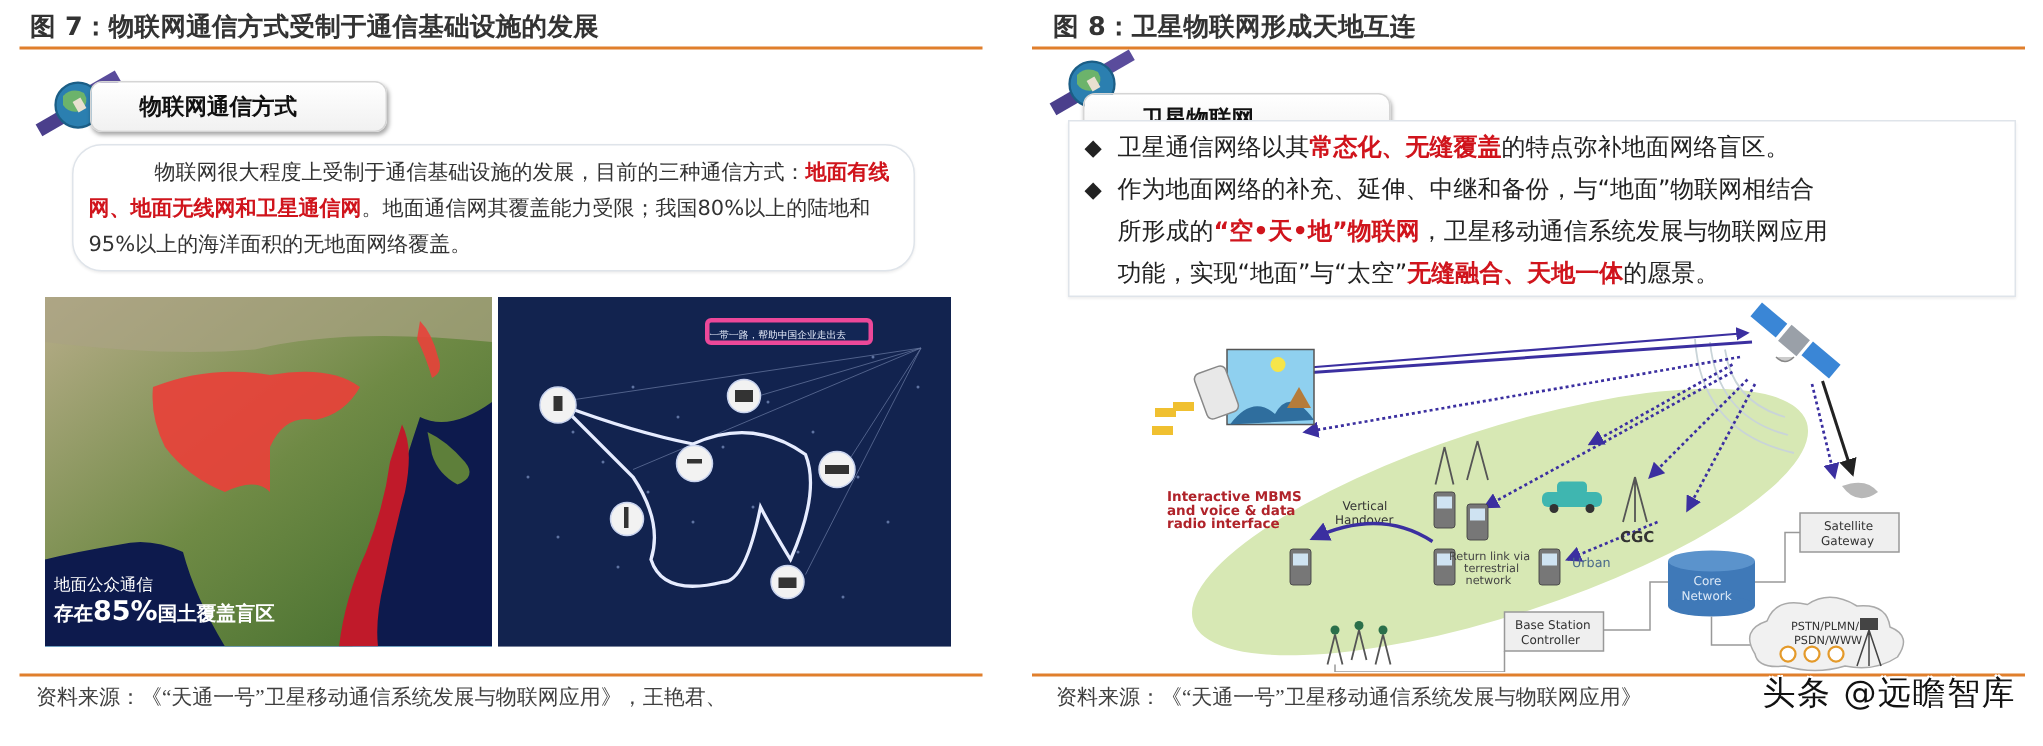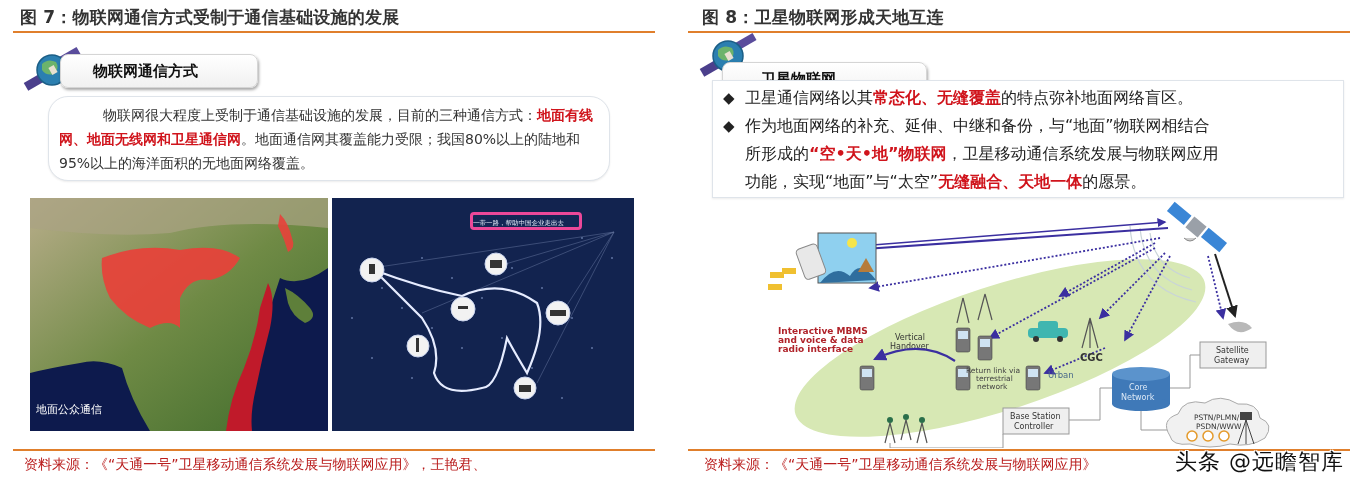--- a/index.html
+++ b/index.html
@@ -12,21 +12,21 @@
 
   .fig-title { position: absolute; top: 6px; font-size: 17px; font-weight: bold; color: #333; letter-spacing: 0.2px; white-space: nowrap; }
   .left .fig-title { left: 20px; }
   .right .fig-title { left: 22px; }
   .rule { position: absolute; height: 2px; background: #e07f2c; }
   .left .rule.top { left: 13px; width: 642px; top: 31px; }
   .right .rule.top { left: 8px; width: 662px; top: 31px; }
   .left .rule.bottom { left: 13px; width: 642px; top: 449px; }
   .right .rule.bottom { left: 8px; width: 662px; top: 449px; }
 
-  .source { position: absolute; top: 456px; font-size: 14px; color: #b91c1c; white-space: nowrap; }
+  .source { position: absolute; top: 456px; font-size: 14px; color: #404040; white-space: nowrap; font-family: Liberation Serif, serif; }
   .left .source { left: 24px; }
   .right .source { left: 24px; }
 
   
   .tab { position: absolute; height: 40px; border-radius: 8px; background: linear-gradient(#ffffff, #f1f1f1);
          box-shadow: 1px 2px 3px rgba(0,0,0,0.35); border: 1px solid #d5d5d5; }
   .tab-label { position: absolute; font-size: 15px; font-weight: bold; color: #111; white-space: nowrap; }
   .left .tab { left: 60px; top: 54px; width: 198px; height: 34px; }
   .left .tab-label { left: 32px; top: 7px; }
   .right .tab { left: 42px; top: 40px; width: 205px; height: 34px; margin-top: 22px; }
@@ -96,20 +96,21 @@
       <rect width="298" height="233" fill="#0d1a4d"></rect>
       <path d="M0 0 H298 V70 Q270 90 250 80 Q240 110 228 150 Q214 170 205 233 H120 Q100 200 92 170 Q70 160 50 165 Q20 170 0 175Z" fill="url(#land)"></path>
       <path d="M0 0 H298 V30 Q200 20 140 35 Q80 40 0 30Z" fill="#a9a283" opacity="0.7"></path>
       <path d="M255 90 Q268 96 280 110 Q288 120 275 125 Q262 118 258 105Z" fill="#5e7f3a"></path>
       <path d="M72 60 Q110 45 150 52 Q190 45 210 60 Q200 78 180 82 Q160 78 150 100 Q150 120 150 130 Q140 120 120 130 Q95 120 80 100 Q70 80 72 60Z" fill="#e8413a" opacity="0.92"></path>
       <path d="M250 16 Q258 24 262 40 Q266 50 258 54 Q254 40 248 28Z" fill="#e8413a" opacity="0.9"></path>
       <path d="M238 85 Q246 100 240 130 Q232 160 226 190 Q220 215 222 233 H196 Q200 200 214 170 Q226 140 230 110Z" fill="#c01a2a"></path>
     </svg>
     <div class="map-caption">
       <div>地面公众通信</div>
+      <div class="big"><span>存在</span><span class="pct">85%</span><span>国土覆盖盲区</span></div>
     </div>
   </div>
 
   <div class="night-img">
     <svg width="302" height="233" viewBox="0 0 302 233">
       <rect width="302" height="233" fill="#12234f"></rect>
       <g fill="#9fb6e6" opacity="0.55">
         <circle cx="30" cy="70" r="1"></circle>
           <circle cx="50" cy="90" r="1"></circle>
           <circle cx="70" cy="110" r="1"></circle>

